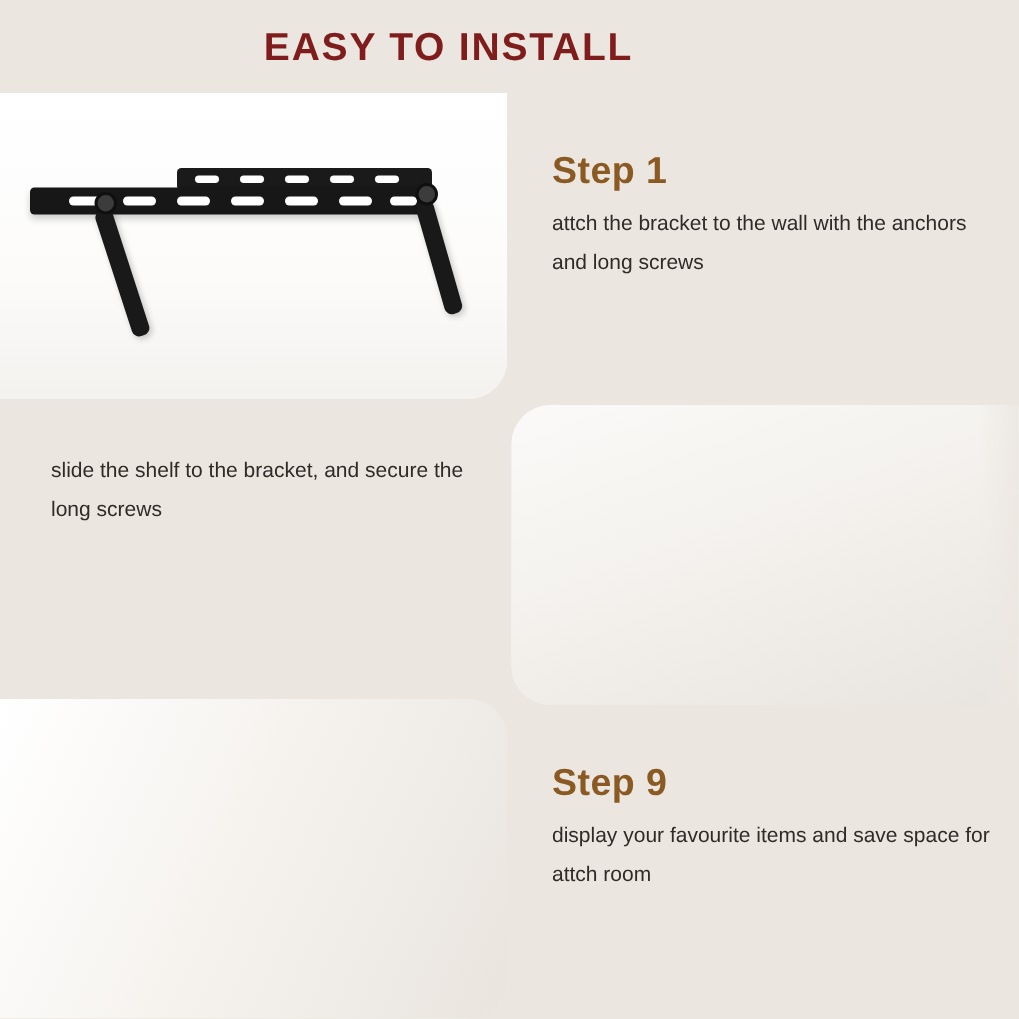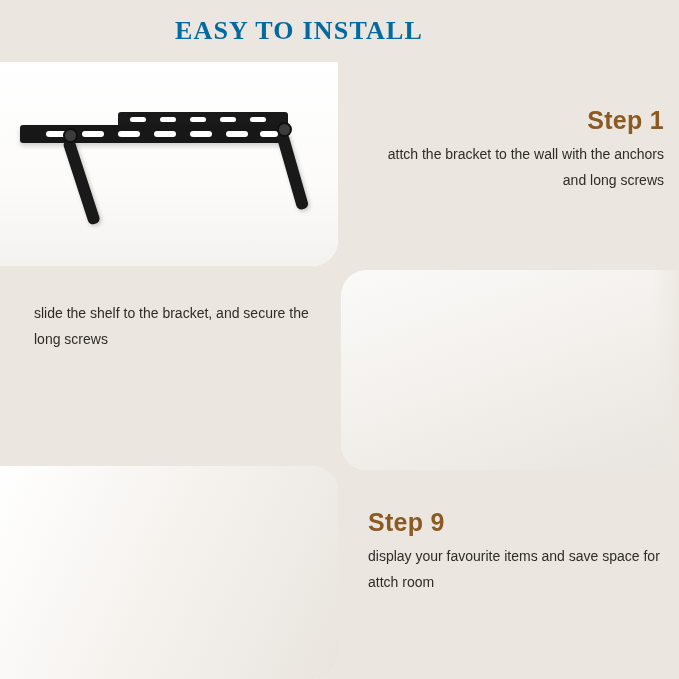--- a/index.html
+++ b/index.html
@@ -23,22 +23,22 @@
   
   .title {
     position: absolute;
     left: 0;
     top: 16px;
     width: 598px;
     text-align: center;
     font-size: 26px;
     font-weight: bold;
     letter-spacing: 1.2px;
-    color: #0369a1;
-    font-family: Liberation Serif, serif;
+    color: #7f1d1d;
+    font-family: Liberation Sans, sans-serif;
   }
 
   
   .photo {
     position: absolute;
     overflow: hidden;
     background: #f3f0ec;
   }
   .r-tr { border-top-right-radius: 26px; }
   .r-br { border-bottom-right-radius: 26px; }
@@ -139,21 +139,21 @@
       <div class="slot" style="left:240px;width:18px;"></div>
     </div>
 
     <div class="peg" id="peg1"></div>
     <div class="peg" id="peg2"></div>
 
     <div class="screwdot" style="left:63px; top:66px;"></div>
     <div class="screwdot" style="left:277px; top:60px;"></div>
   </div>
 
-  <div class="textblock" style="left:368px; top:106px; width:296px;text-align:right;">
+  <div class="textblock" style="left:368px; top:100px; width:296px;">
     <p class="step-head">Step 1</p>
     <p class="step-body">attch the bracket to the wall with the anchors and long screws</p>
   </div>
 
   <div class="textblock" style="left:34px; top:300px; width:300px;">
     <p class="step-body">slide the shelf to the bracket, and secure the long screws</p>
   </div>
 
   <div class="photo r-tl r-bl" id="photo2">
     <div class="wall2"></div>

